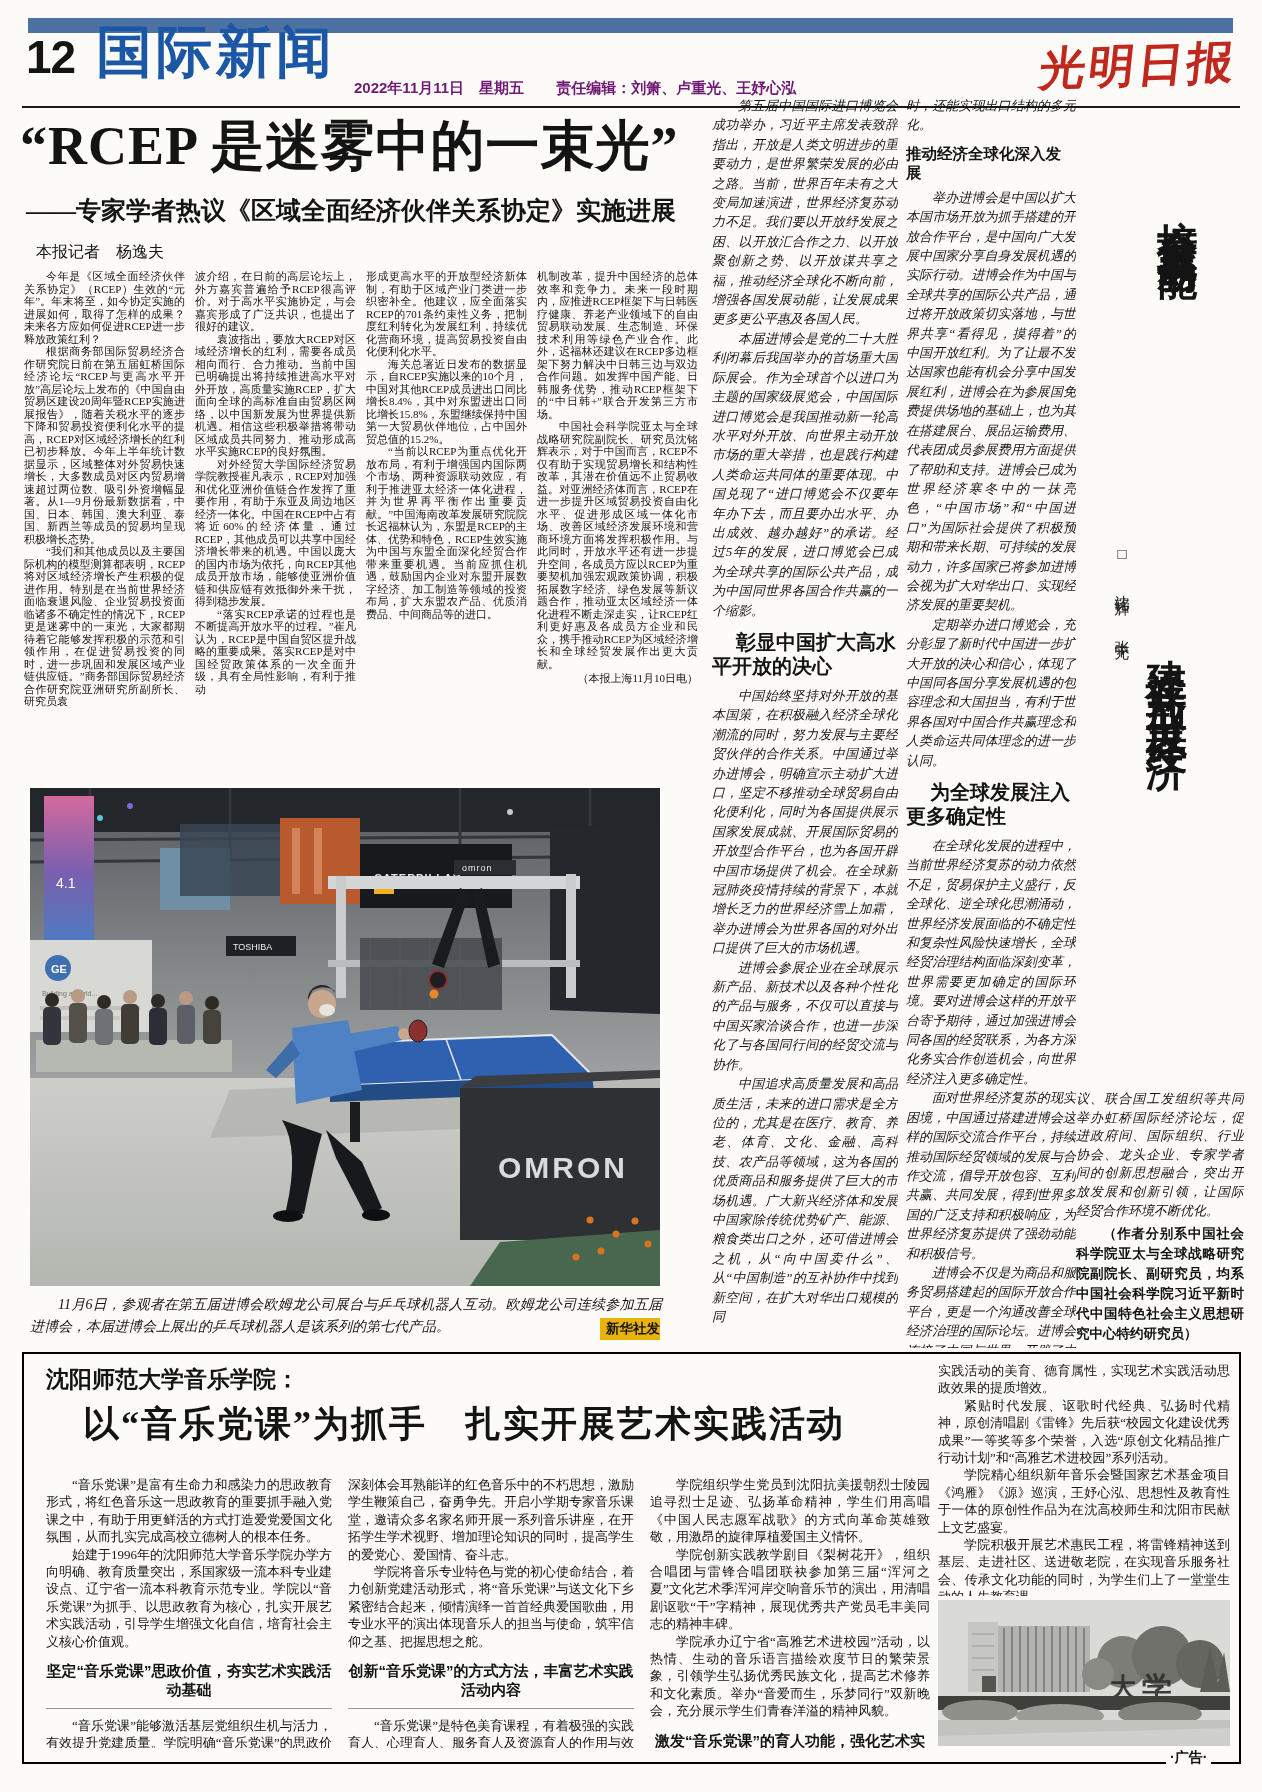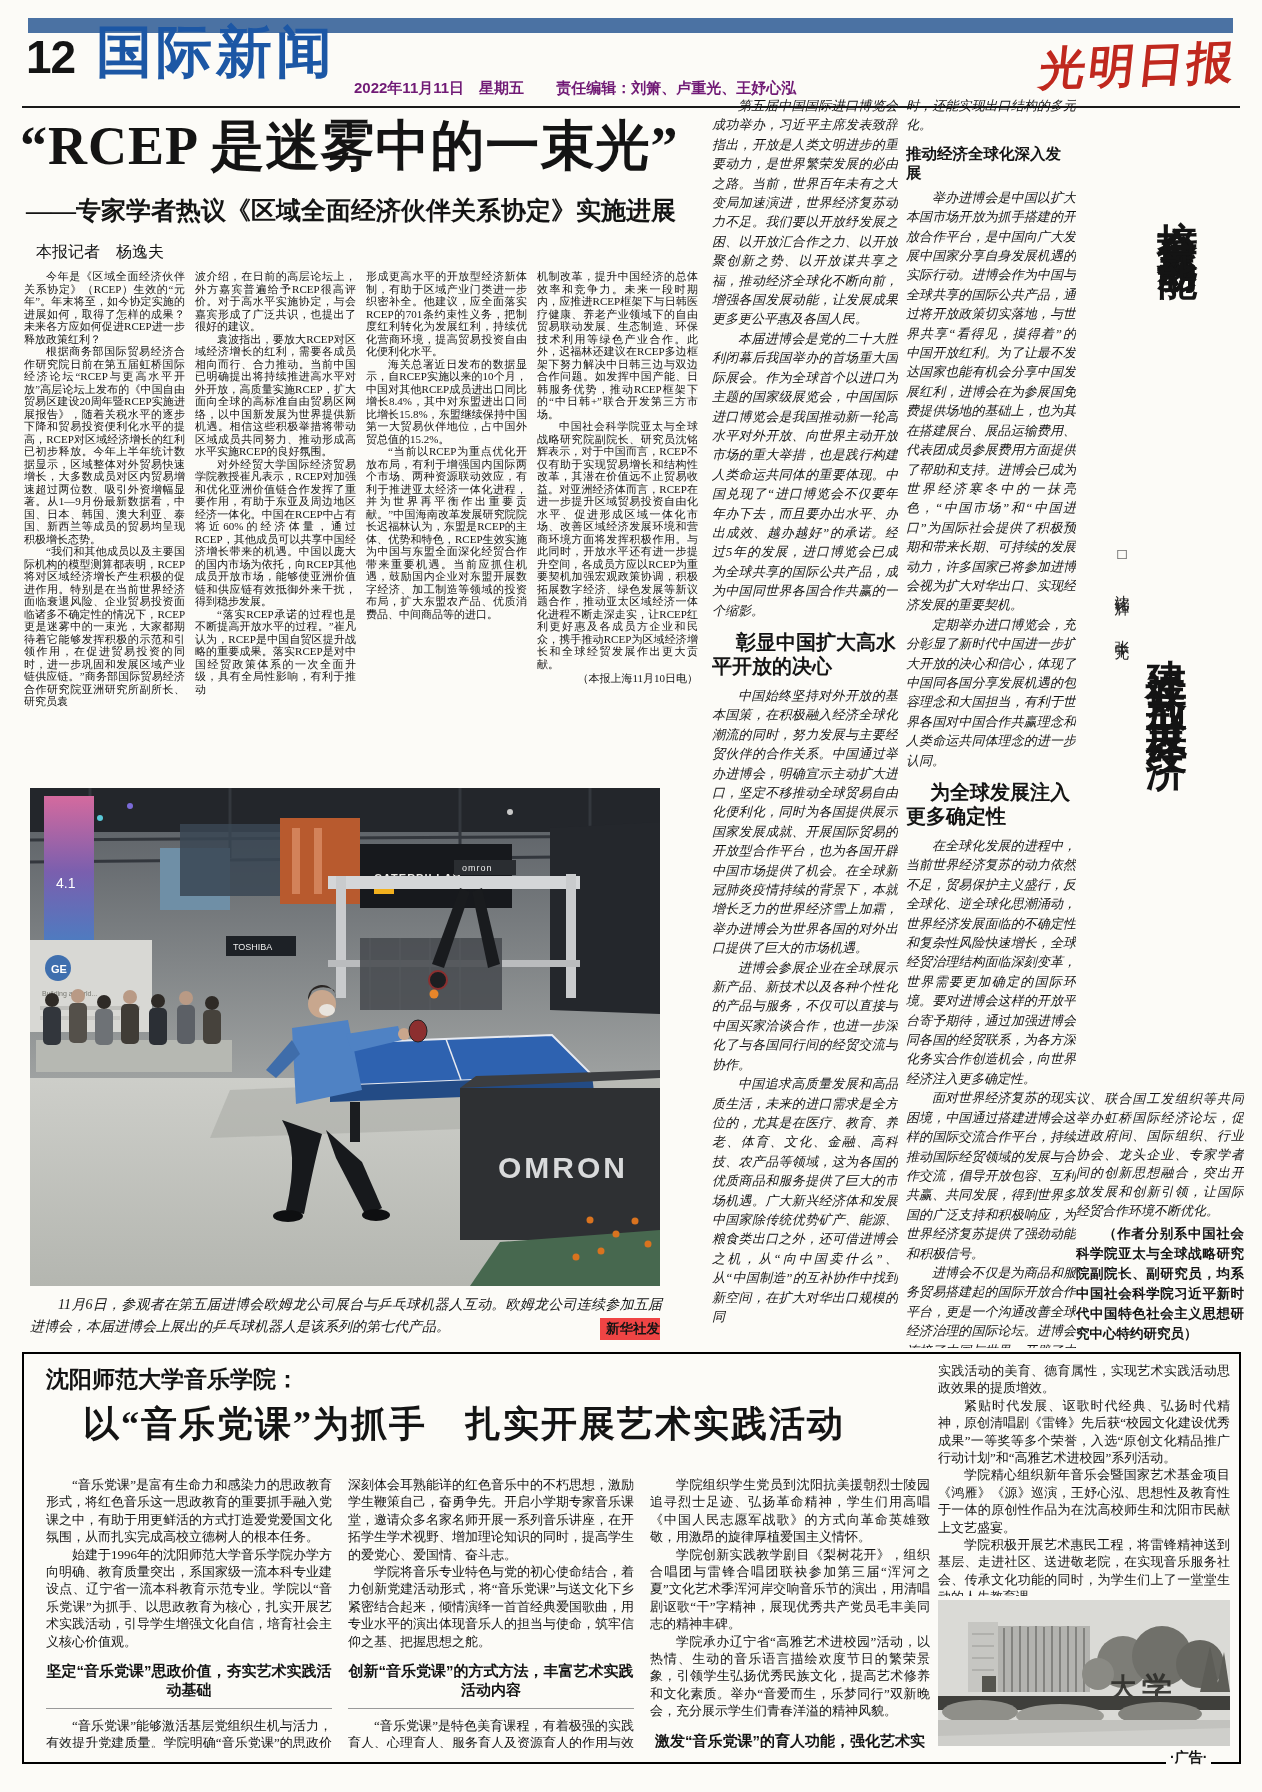--- a/index.html
+++ b/index.html
@@ -19,21 +19,21 @@
   .a1-headline{left:20px;top:114px;width:662px;text-align:left;font-weight:bold;font-size:54px;line-height:64px;letter-spacing:1px}
   .a1-subtitle{left:26px;top:196px;width:656px;text-align:left;font-weight:600;font-size:25px;line-height:30px}
   .a1-byline{left:36px;top:242px;font-size:16px}
   .a1cols{left:24px;top:270px;width:674px;height:494px;display:flex;gap:10px}
   .a1col{width:161px;height:494px;overflow:hidden;font-size:11px;line-height:12.5px;text-align:justify}
   
   .photo1{left:30px;top:788px;width:630px;height:498px}
   .caption{left:30px;top:1294px;width:632px;height:48px;font-style:italic;font-size:14px;line-height:22px;text-align:justify}
   .caption .cap-text{text-indent:2em;margin:0}
   .credit{position:absolute;right:2px;bottom:2px;font-style:normal;font-weight:bold;
-          font-family:"Liberation Sans","DejaVu Sans",sans-serif;font-size:13.5px;background:#ef4444;padding-left:6px}
+          font-family:"Liberation Sans","DejaVu Sans",sans-serif;font-size:13.5px;background:#eab308;padding-left:6px}
   
   .a2col{overflow:hidden;font-style:italic;font-size:13px;line-height:19.4px;text-align:justify}
   .a2colA{left:712px;top:96px;width:186px;height:1252px}
   .a2colB{left:906px;top:96px;width:170px;height:1252px}
   .a2colC{left:1076px;top:1090px;width:168px;height:258px;line-height:18.6px}
   .vhead1{left:1150px;top:188px;writing-mode:vertical-rl;font-weight:bold;font-size:40px;letter-spacing:5px}
   .vhead2{left:1140px;top:626px;writing-mode:vertical-rl;font-weight:bold;font-size:41px;letter-spacing:11px}
   .vauthors{left:1112px;top:546px;writing-mode:vertical-rl;font-size:15px;letter-spacing:3px;color:#222}
   
   .blk-p,.blk-pc,.blk-strong{margin:0}

